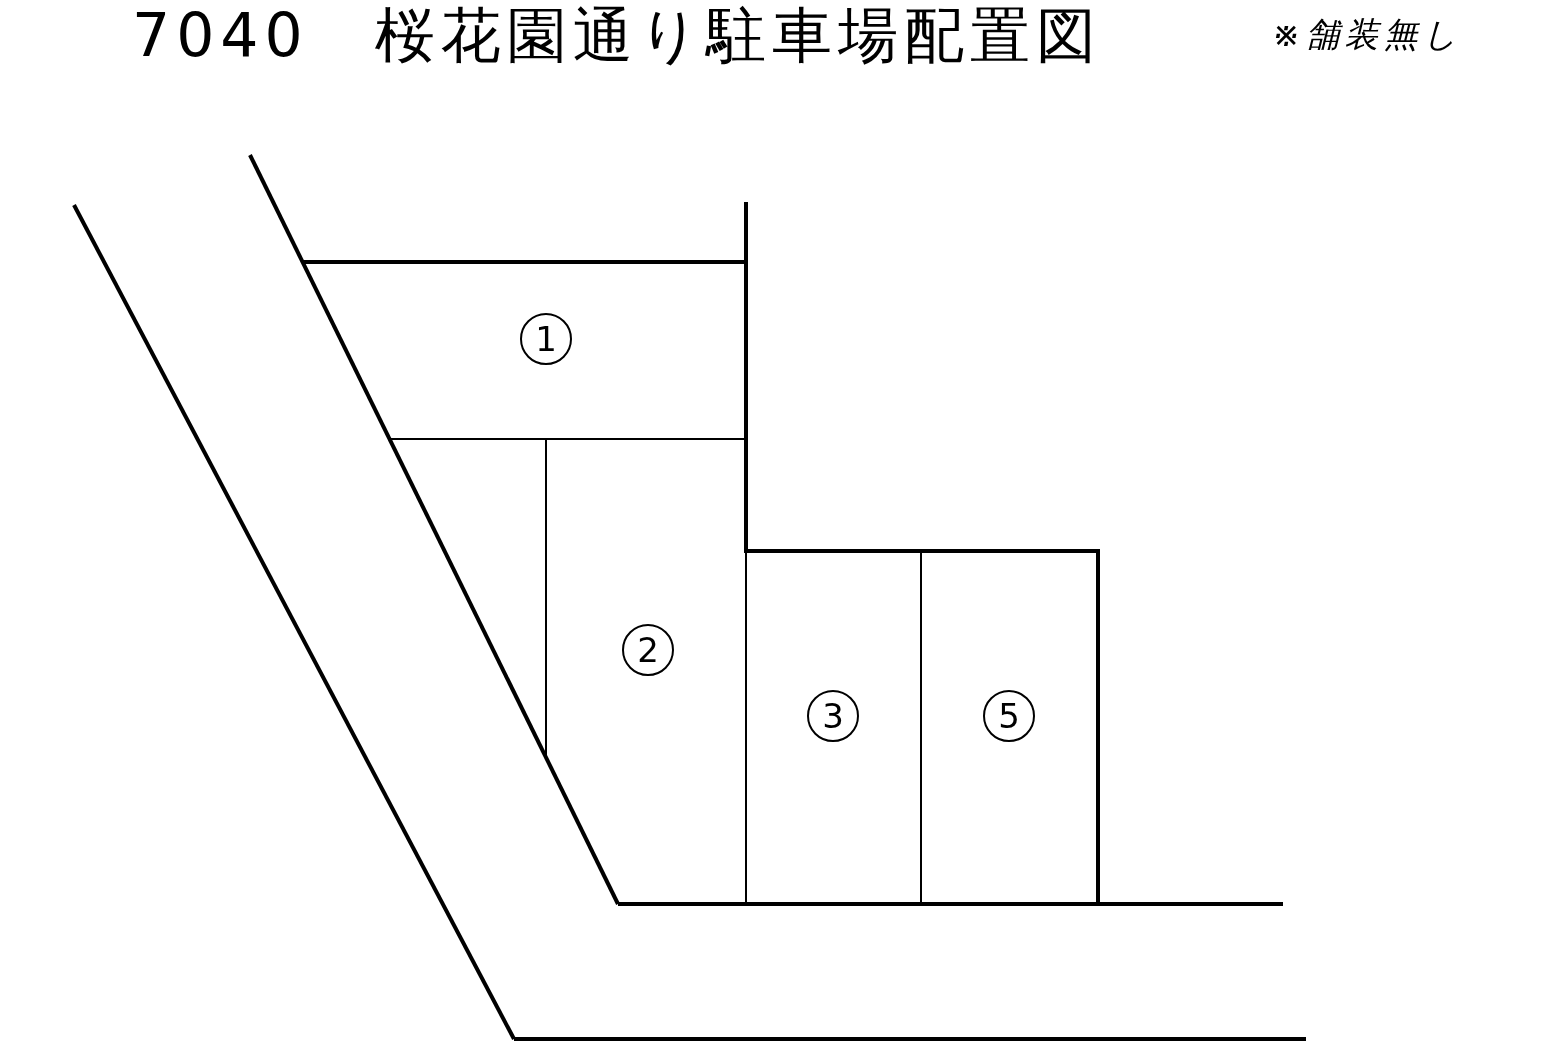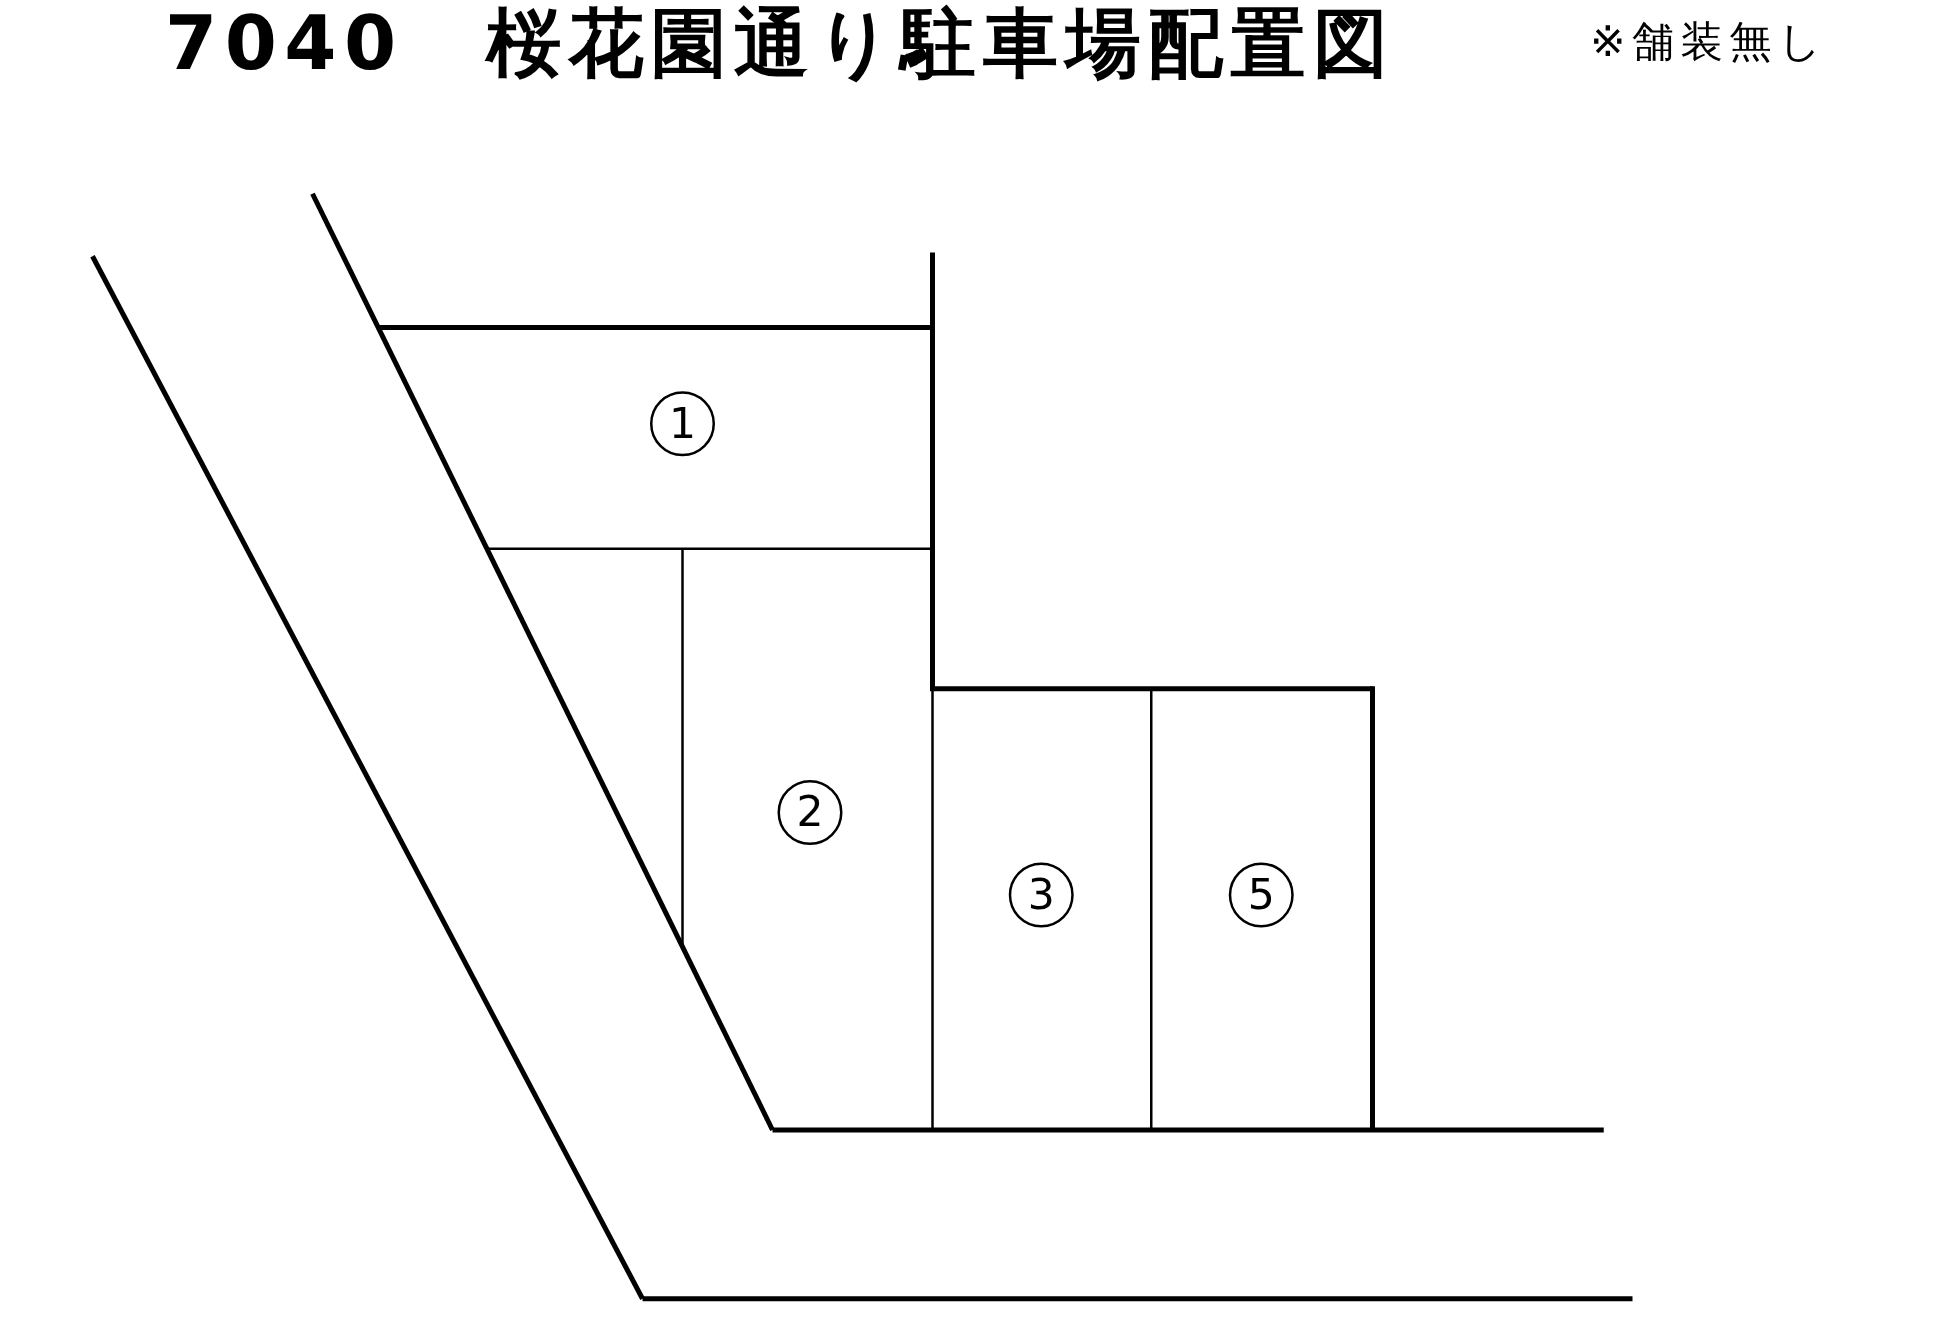--- a/index.html
+++ b/index.html
@@ -1,27 +1,28 @@
 <!DOCTYPE html>
 <html><head>
   <meta charset="utf-8">
   <style>
     html, body { margin: 0; padding: 0; background: #ffffff; }
     body { width: 1554px; height: 1056px; position: relative; overflow: hidden; }
     .title {
       position: absolute; left: 132px; top: 0px; height: 70px;
       font-family: "DejaVu Sans", "Liberation Sans", sans-serif;
-      font-weight: bold; font-size: 60px; line-height: 70px;
+      font-weight: normal; font-size: 60px; line-height: 70px;
       letter-spacing: 6px; color: #000; white-space: pre; text-align: center;
     }
     .note {
       position: absolute; left: 1272px; top: 12px;
       font-family: "DejaVu Sans", "Liberation Sans", sans-serif;
       font-size: 34px; line-height: 44px; letter-spacing: 5px; color: #000;
       white-space: pre;
+      font-style: italic;
     }
     svg.plan { position: absolute; left: 0; top: 0; }
     .lot-label {
       position: absolute; width: 52px; height: 52px;
       border: 2px solid #000; border-radius: 50%;
       box-sizing: border-box;
       font-family: "DejaVu Sans", "Liberation Sans", sans-serif;
       font-size: 34px; line-height: 48px; text-align: center; color: #000;
       background: transparent;
     }

